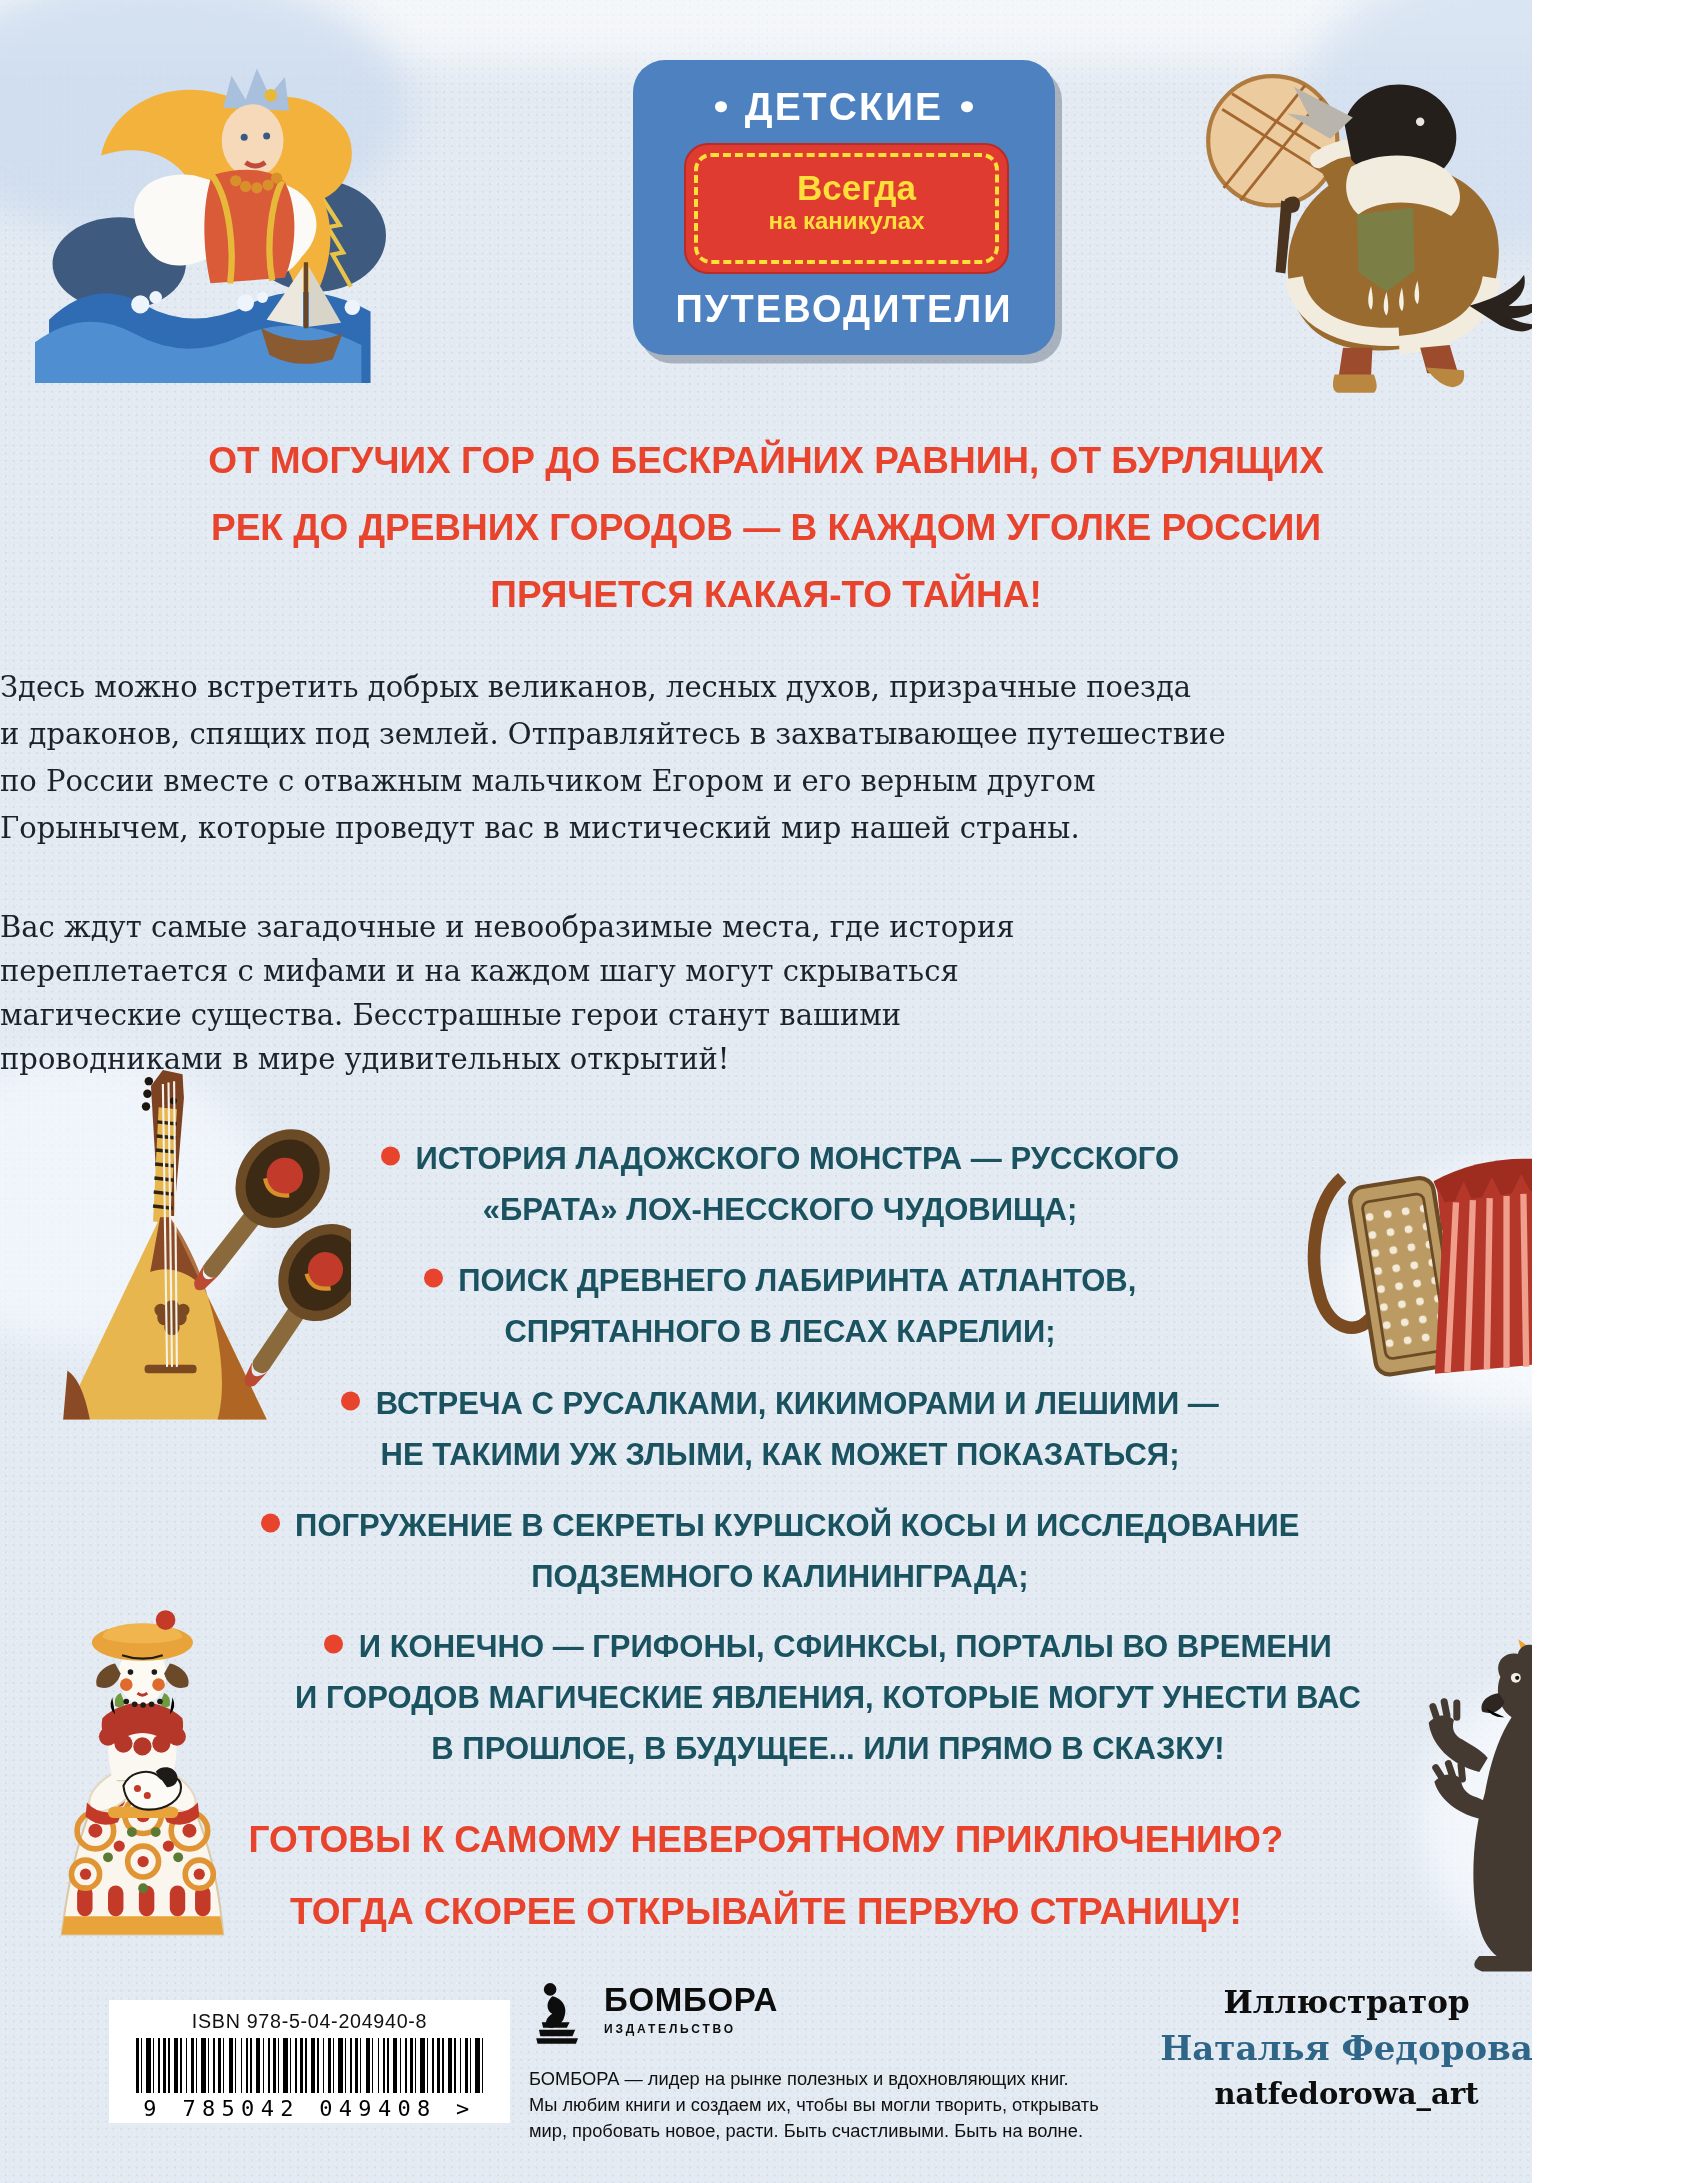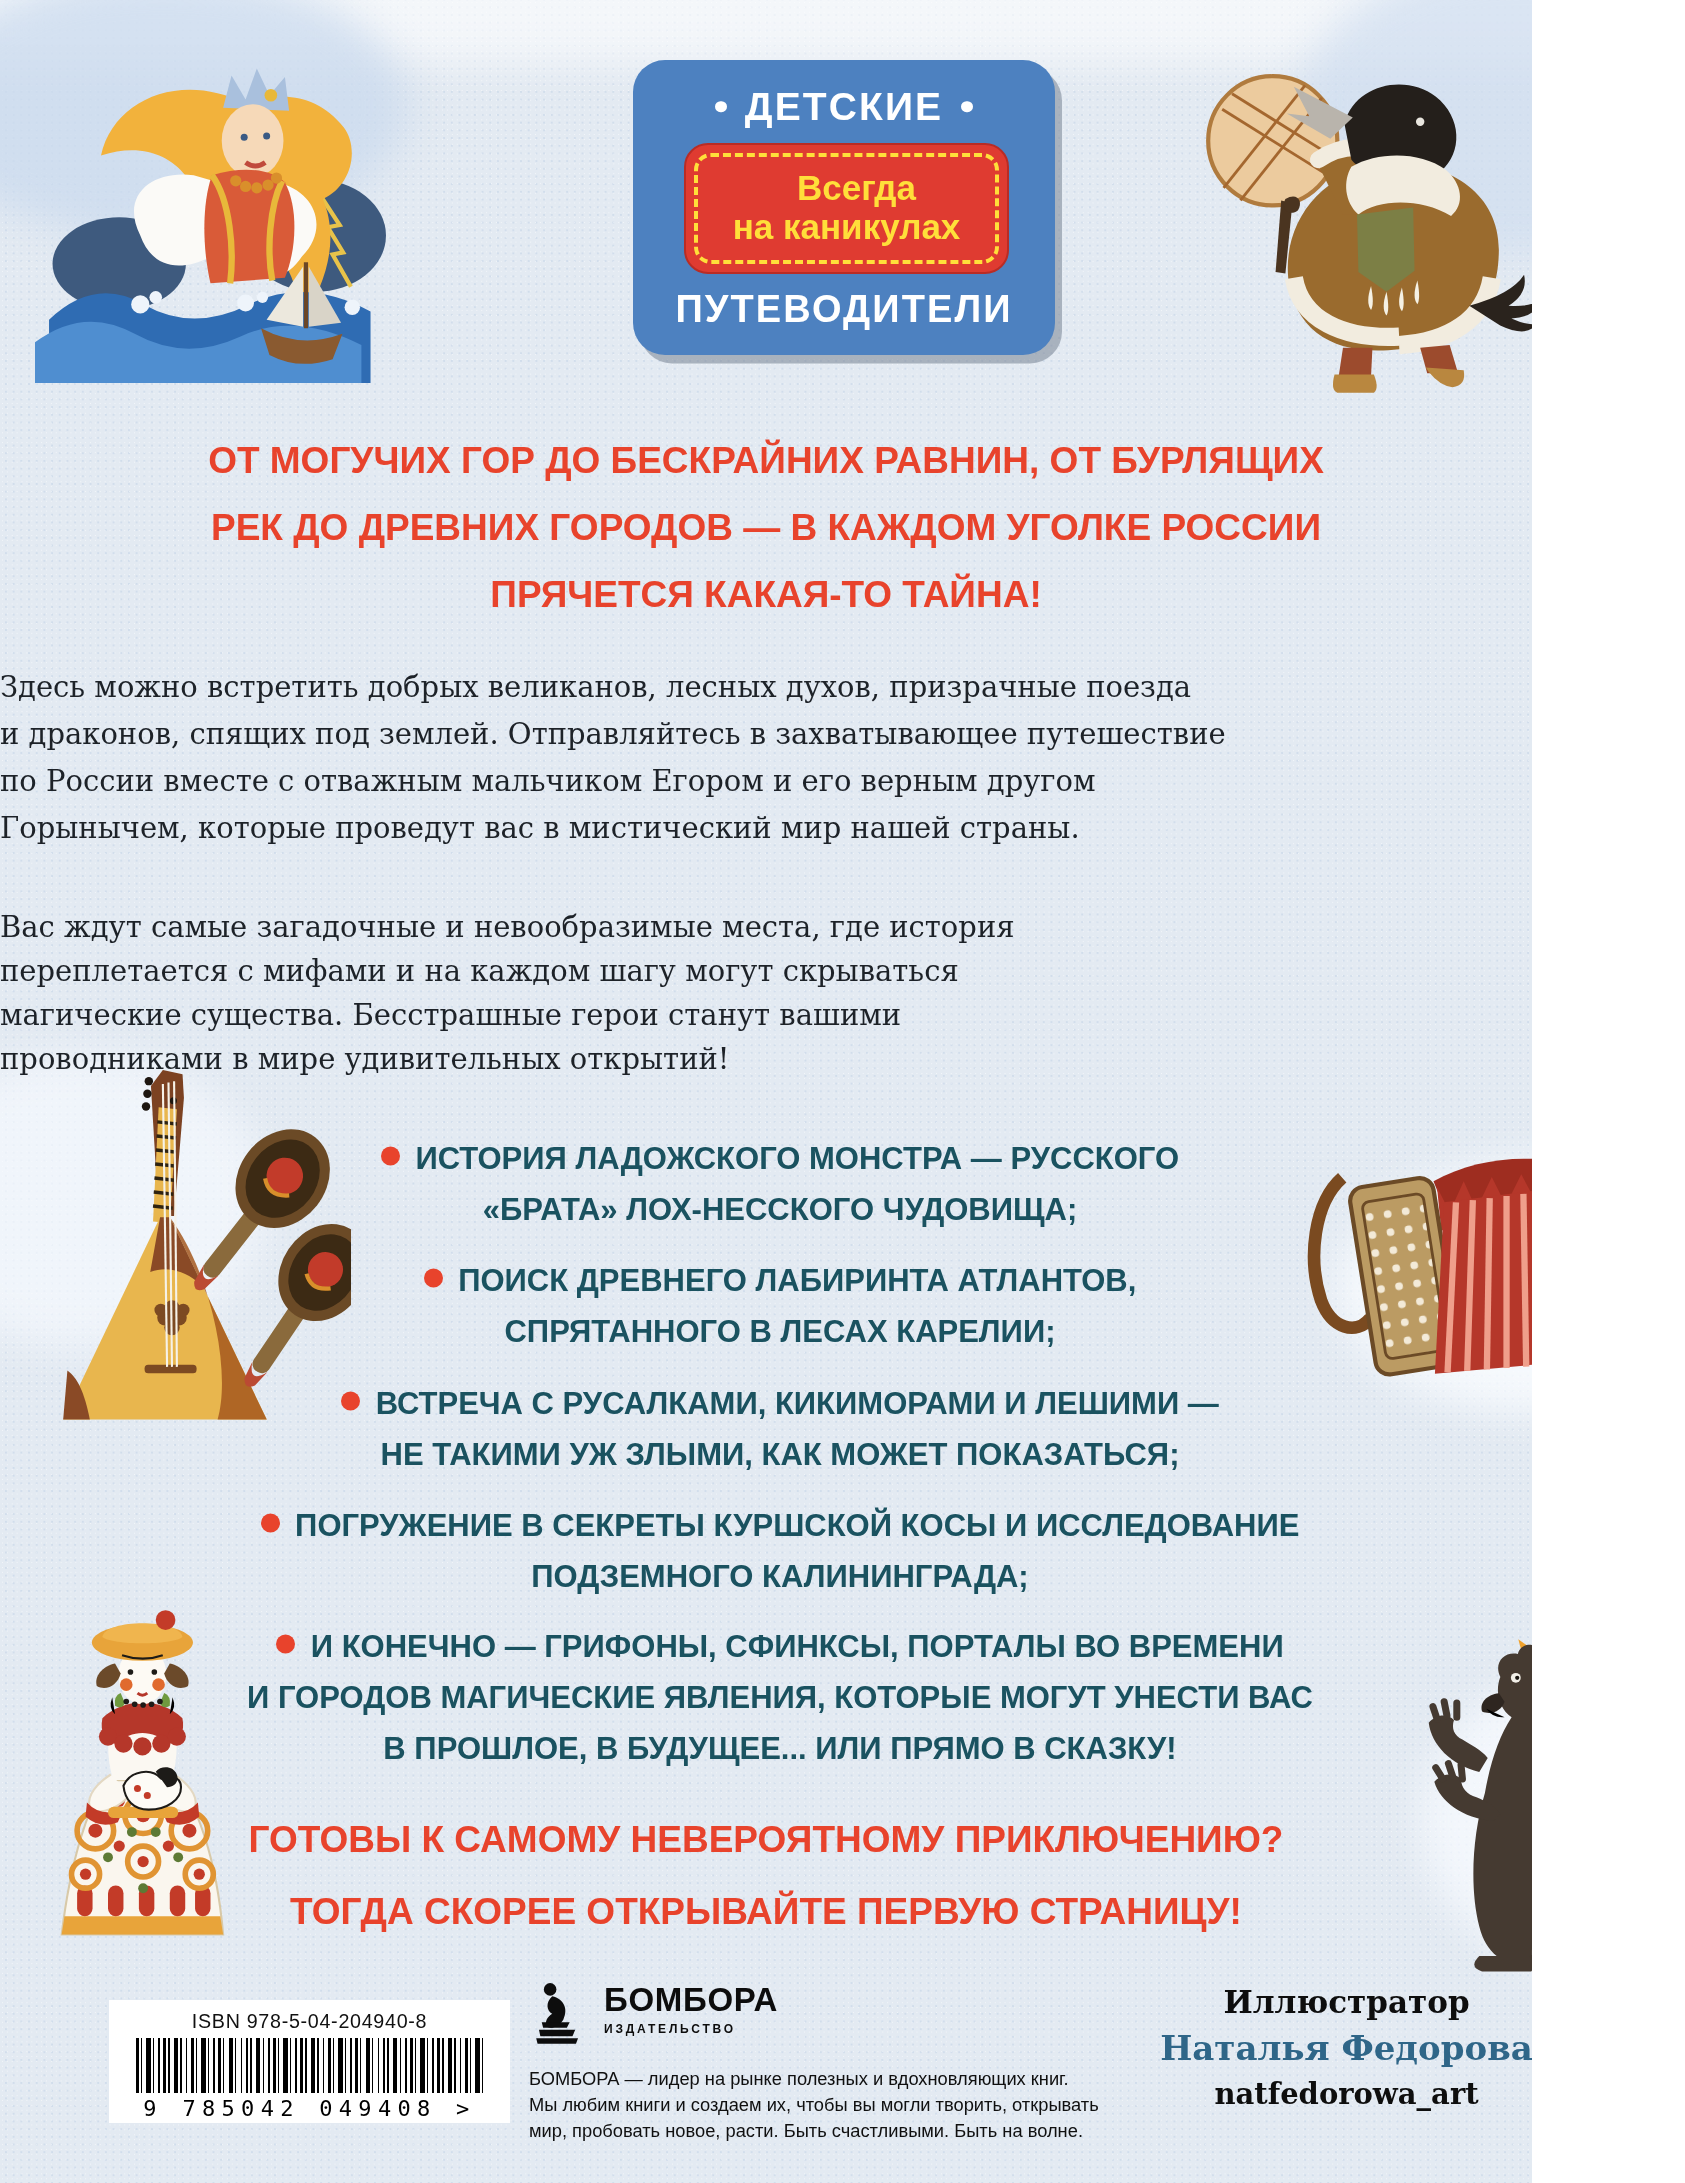--- a/index.html
+++ b/index.html
@@ -33,21 +33,21 @@
     background:#df3b31;border-radius:24px;border:2.8px solid #b92c25;
   }
   .badge-inner:before{
     content:"";position:absolute;left:8.4px;top:8.4px;right:8.4px;bottom:8.4px;
     border:4.2px dashed #ffdf3a;border-radius:17px;
   }
   .badge-inner .t{
     position:relative;text-align:center;color:#ffdf3a;font-weight:bold;line-height:1.1;
   }
   .badge-inner .t1{margin-top:24px;font-size:35px;padding-left:20px;}
-  .badge-inner .t2{font-size:35px;}
+  .badge-inner .t2{font-size:24px;}
   
   .headline,.cta{position:absolute;left:0;width:100%;text-align:center;
     color:#e8432c;font-weight:bold;}
   .headline{top:427px;font-size:37px;line-height:67px;letter-spacing:0px;}
   .cta{top:1804px;font-size:37px;line-height:72px;}
   
   .para{position:absolute;left:0;width:100%;text-align:left;
     font-family:"DejaVu Serif","Liberation Serif",serif;
     color:#1d2228;font-size:29px;}
   .para1{top:664px;line-height:47px;}
@@ -131,21 +131,21 @@
     <div>СПРЯТАННОГО В ЛЕСАХ КАРЕЛИИ;</div>
   </div>
   <div class="bullet" style="top:1378px;">
     <div><span class="dot"></span><span>ВСТРЕЧА С РУСАЛКАМИ, КИКИМОРАМИ И ЛЕШИМИ —</span></div>
     <div>НЕ ТАКИМИ УЖ ЗЛЫМИ, КАК МОЖЕТ ПОКАЗАТЬСЯ;</div>
   </div>
   <div class="bullet" style="top:1500px;">
     <div><span class="dot"></span><span>ПОГРУЖЕНИЕ В СЕКРЕТЫ КУРШСКОЙ КОСЫ И ИССЛЕДОВАНИЕ</span></div>
     <div>ПОДЗЕМНОГО КАЛИНИНГРАДА;</div>
   </div>
-  <div class="bullet" style="top:1621px;">
+  <div class="bullet" style="top:1621px;margin-left:48px;">
     <div><span class="dot"></span><span>И КОНЕЧНО — ГРИФОНЫ, СФИНКСЫ, ПОРТАЛЫ ВО ВРЕМЕНИ</span></div>
     <div>И ГОРОДОВ МАГИЧЕСКИЕ ЯВЛЕНИЯ, КОТОРЫЕ МОГУТ УНЕСТИ ВАС</div>
     <div>В ПРОШЛОЕ, В БУДУЩЕЕ... ИЛИ ПРЯМО В СКАЗКУ!</div>
   </div>
 
   <div class="cta">
     <div>ГОТОВЫ К САМОМУ НЕВЕРОЯТНОМУ ПРИКЛЮЧЕНИЮ?</div>
     <div>ТОГДА СКОРЕЕ ОТКРЫВАЙТЕ ПЕРВУЮ СТРАНИЦУ!</div>
   </div>
 

